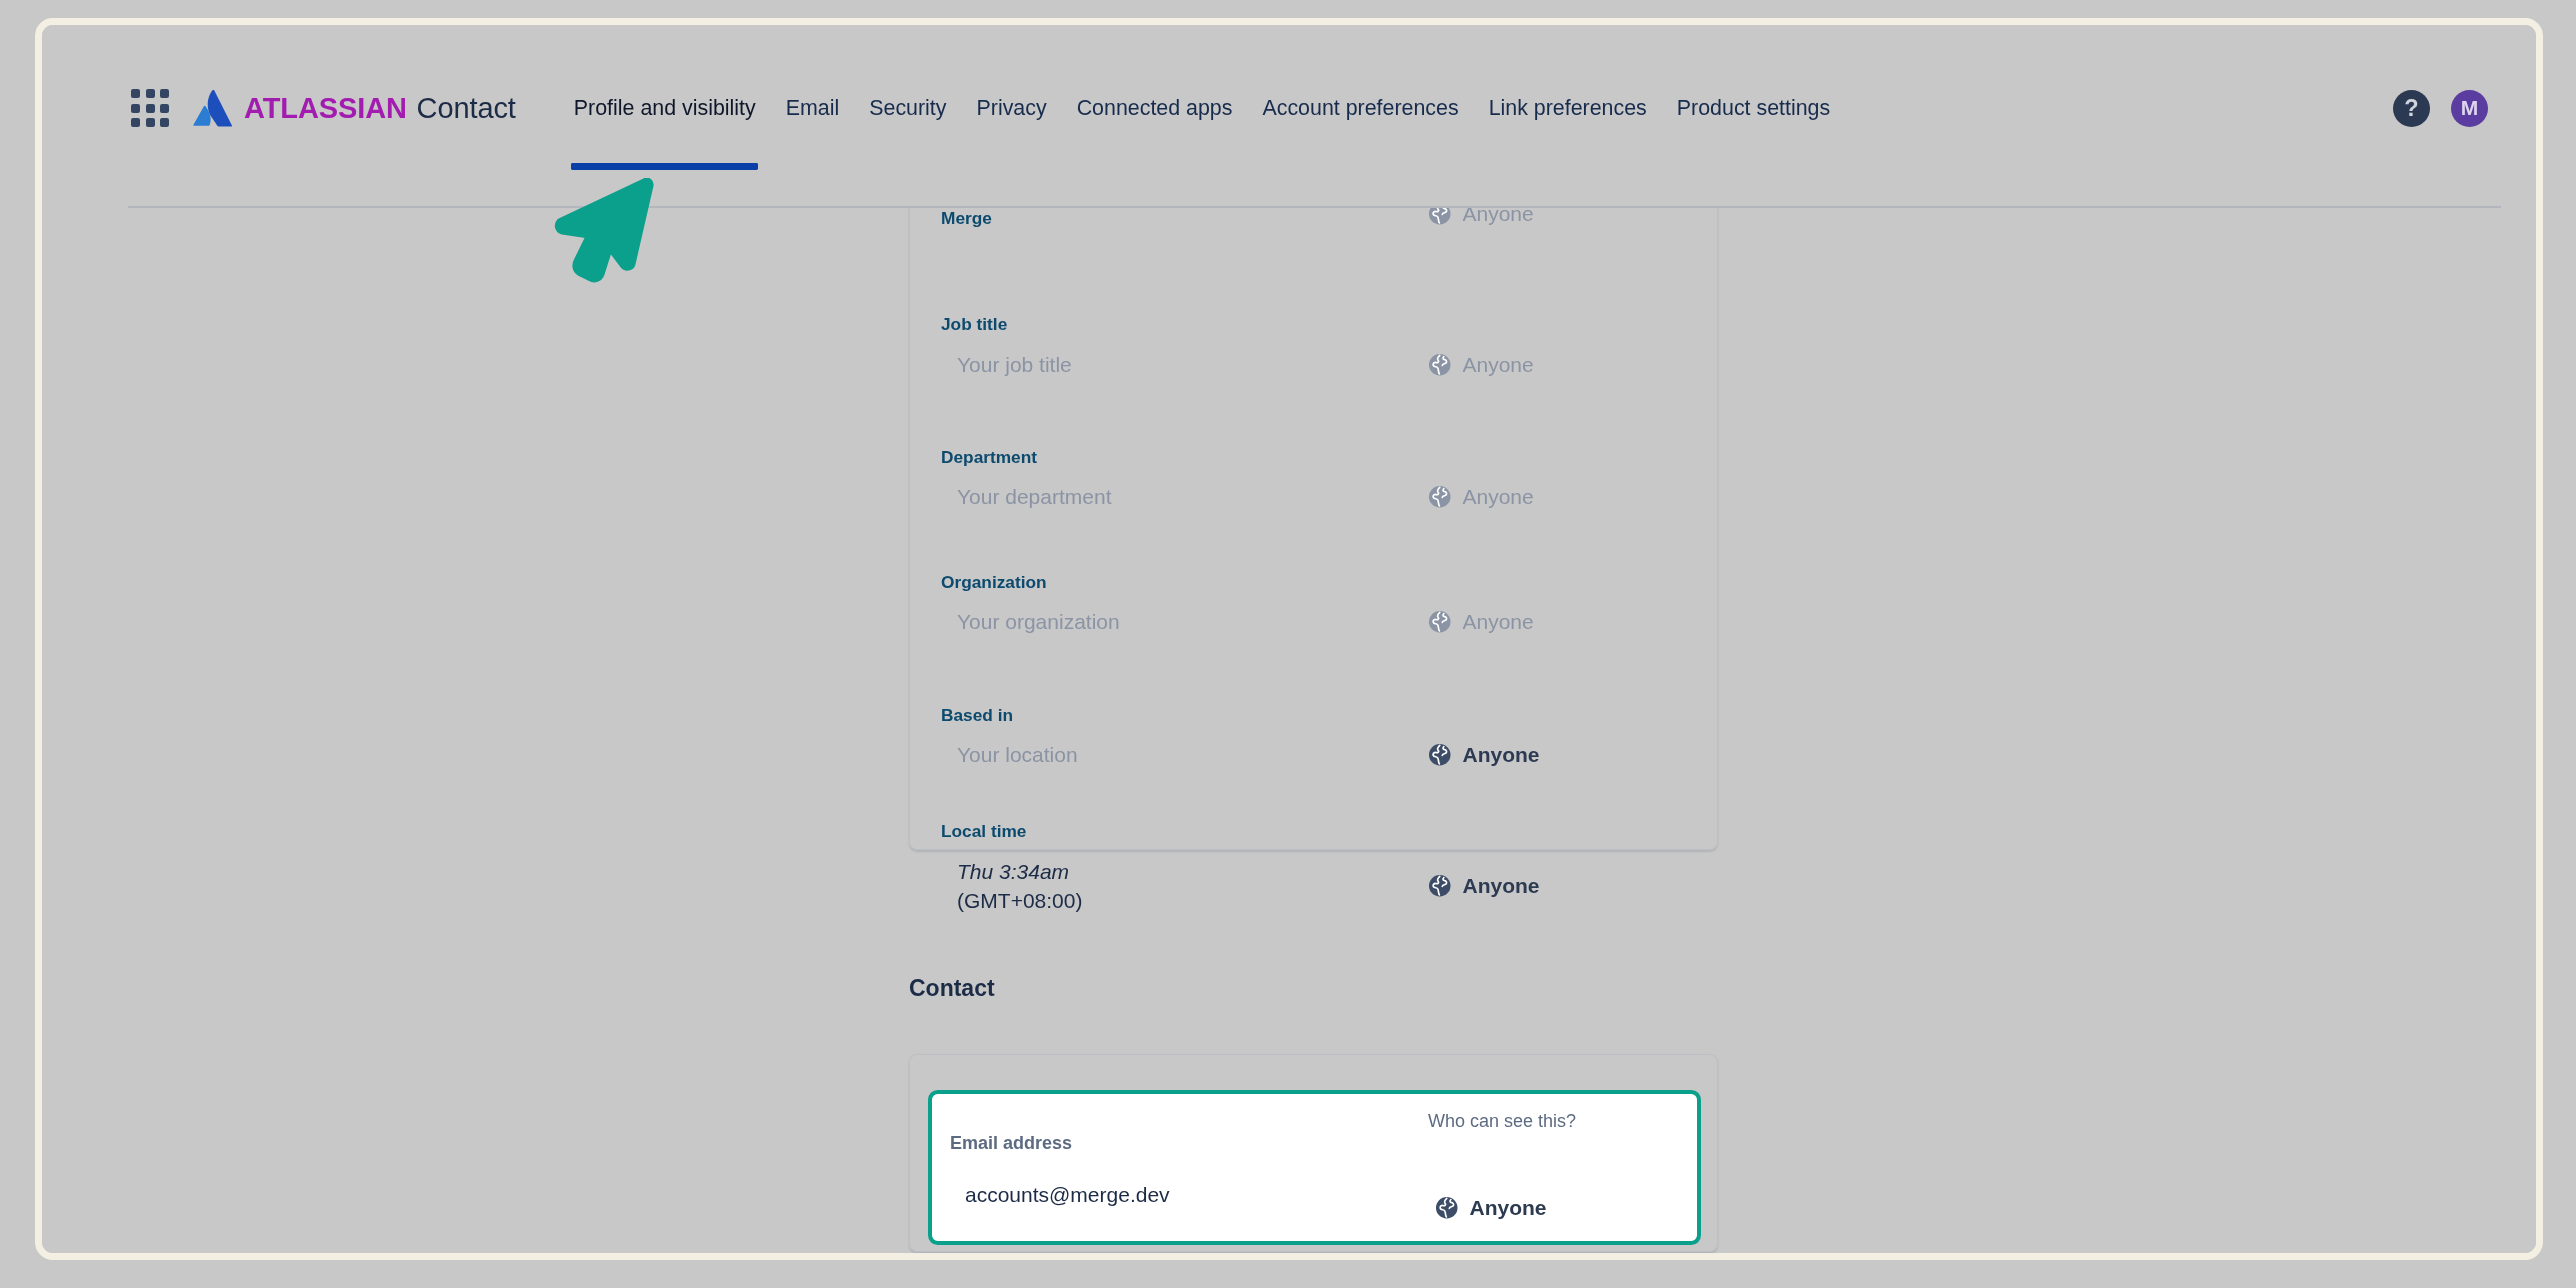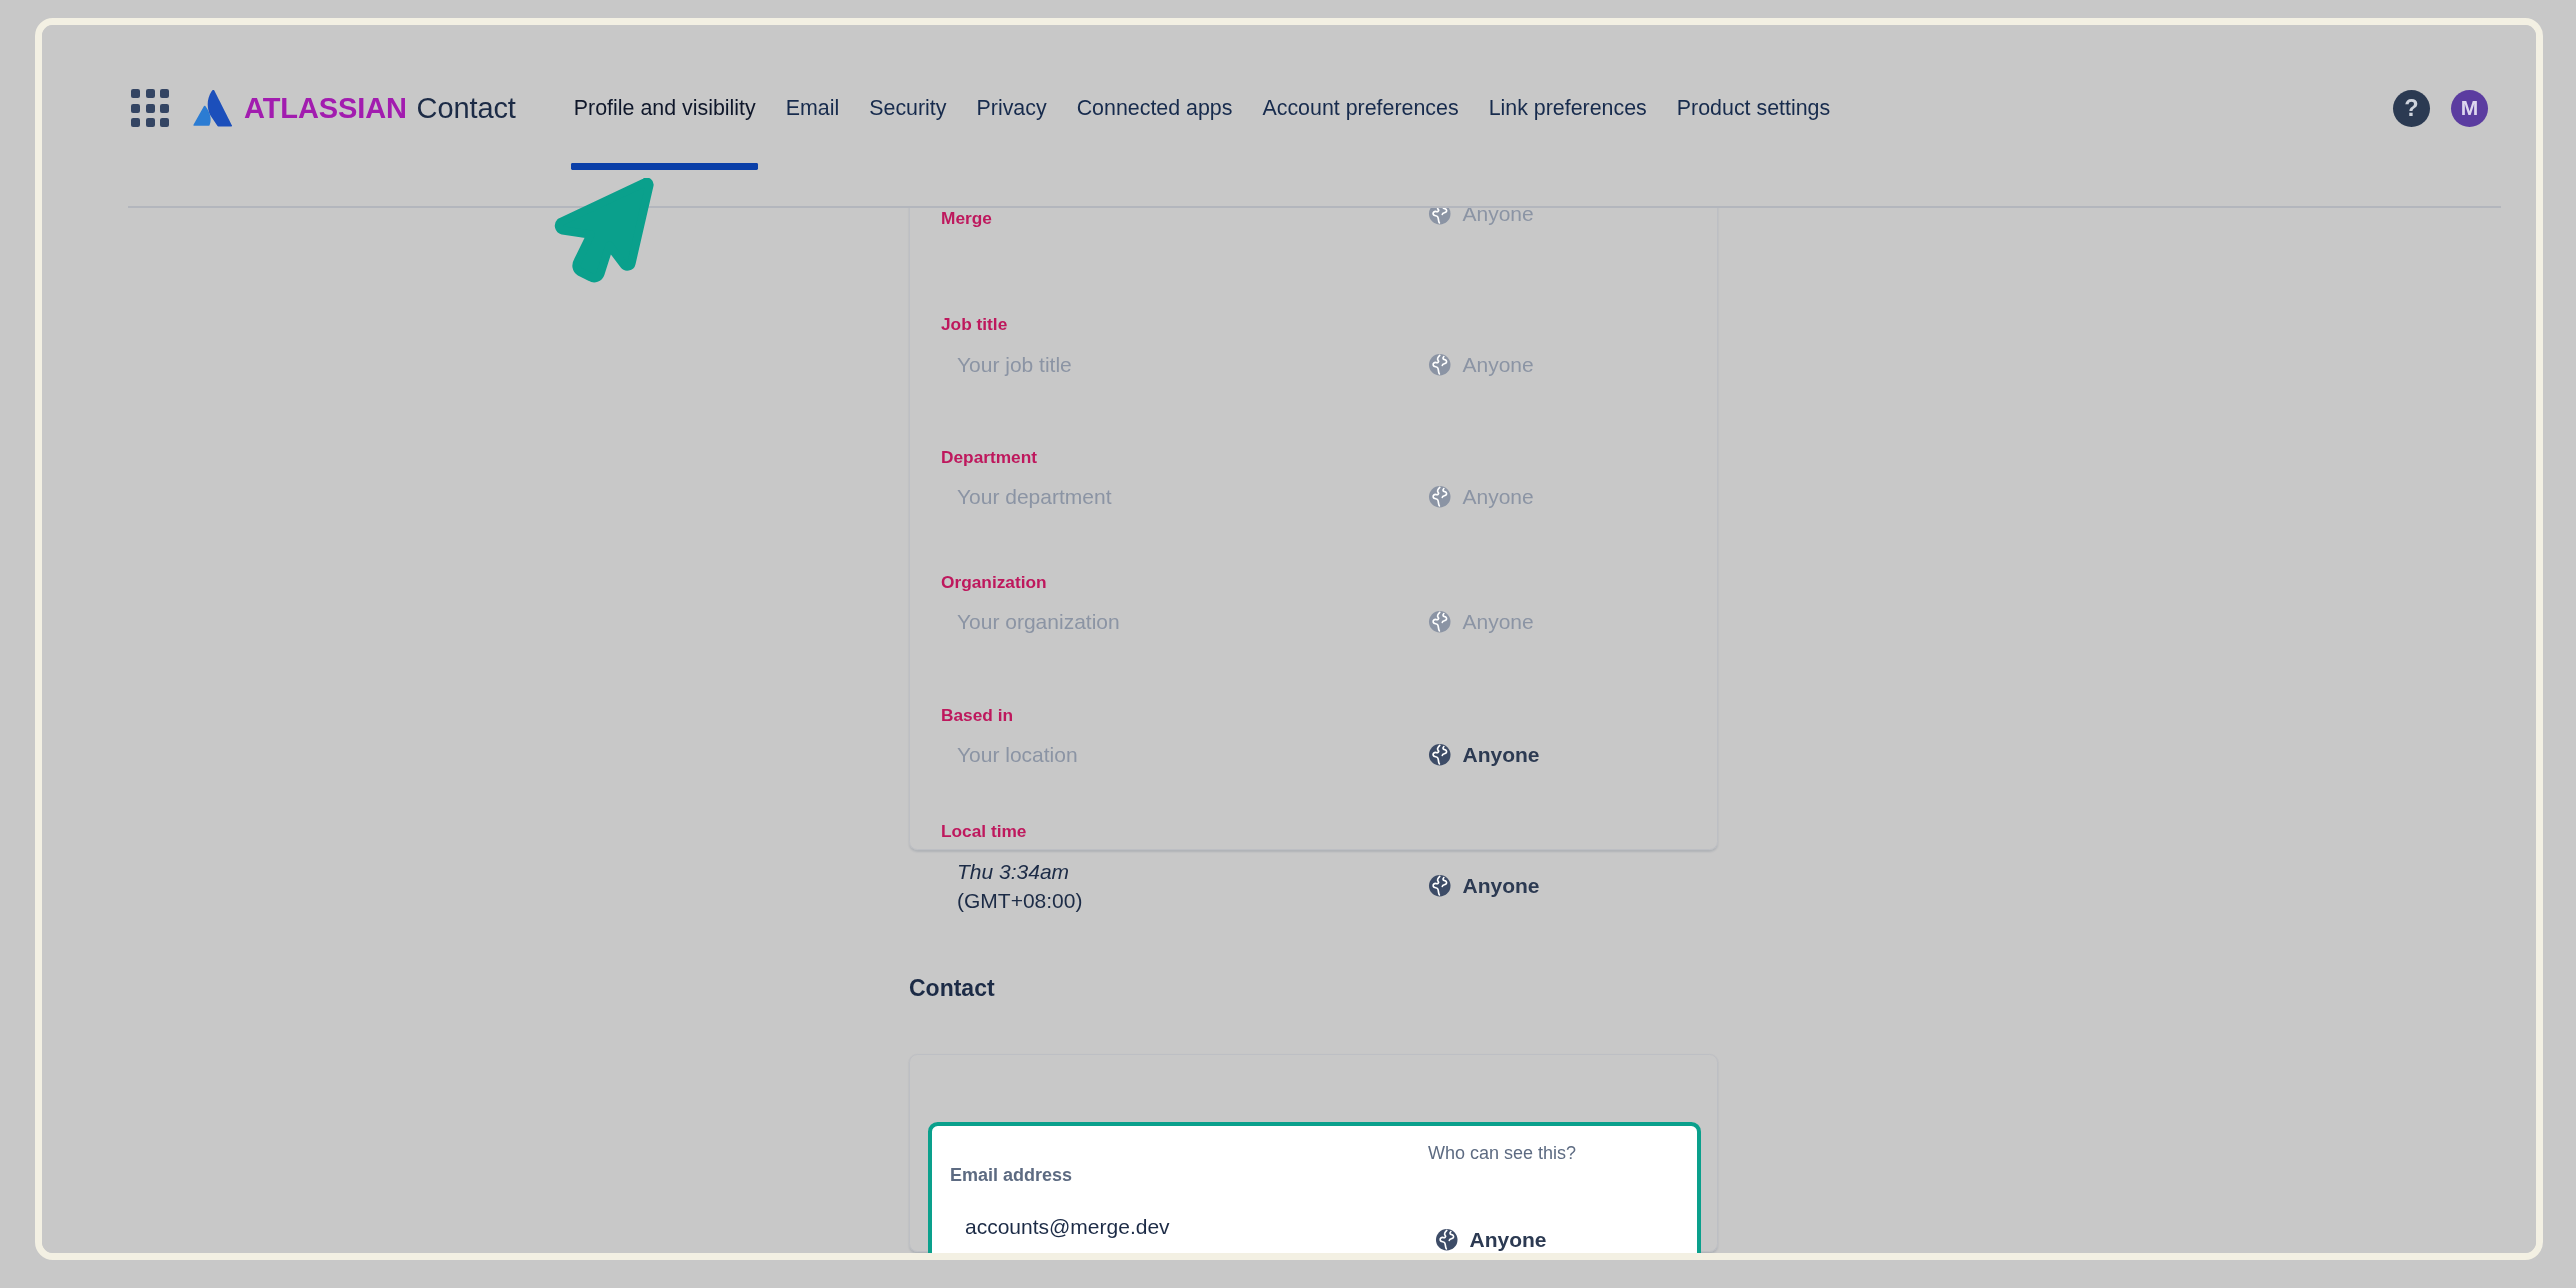--- a/index.html
+++ b/index.html
@@ -173,21 +173,21 @@
     width: 809px; height: 198px;
   }
 
   
   .field-row { position: absolute; left: 0; width: 100%; }
   .field-label {
     position: absolute;
     left: 31px;
     font-size: 17.3px;
     font-weight: 700;
-    color: #be185d;
+    color: #0c4a6e;
     white-space: nowrap;
   }
   .field-value {
     position: absolute;
     left: 47px;
     font-size: 21px;
     color: #8b94a4;
     white-space: nowrap;
   }
   .field-value.filled { color: #1c2b46; }
@@ -214,21 +214,21 @@
     position: absolute;
     left: 867px; top: 767px;
     font-size: 23px;
     font-weight: 700;
     color: #1c2b46;
   }
 
   
   #email-card {
     position: absolute;
-    left: 886px; top: 914px;
+    left: 886px; top: 882px;
     width: 773px; height: 155px;
     background: #ffffff;
     border: 4.1px solid #0aa08c;
     border-radius: 9.7px;
   }
   #who-can-see {
     position: absolute;
     left: 496px; top: 16.6px;
     font-size: 18px;
     color: #5d6b82;

